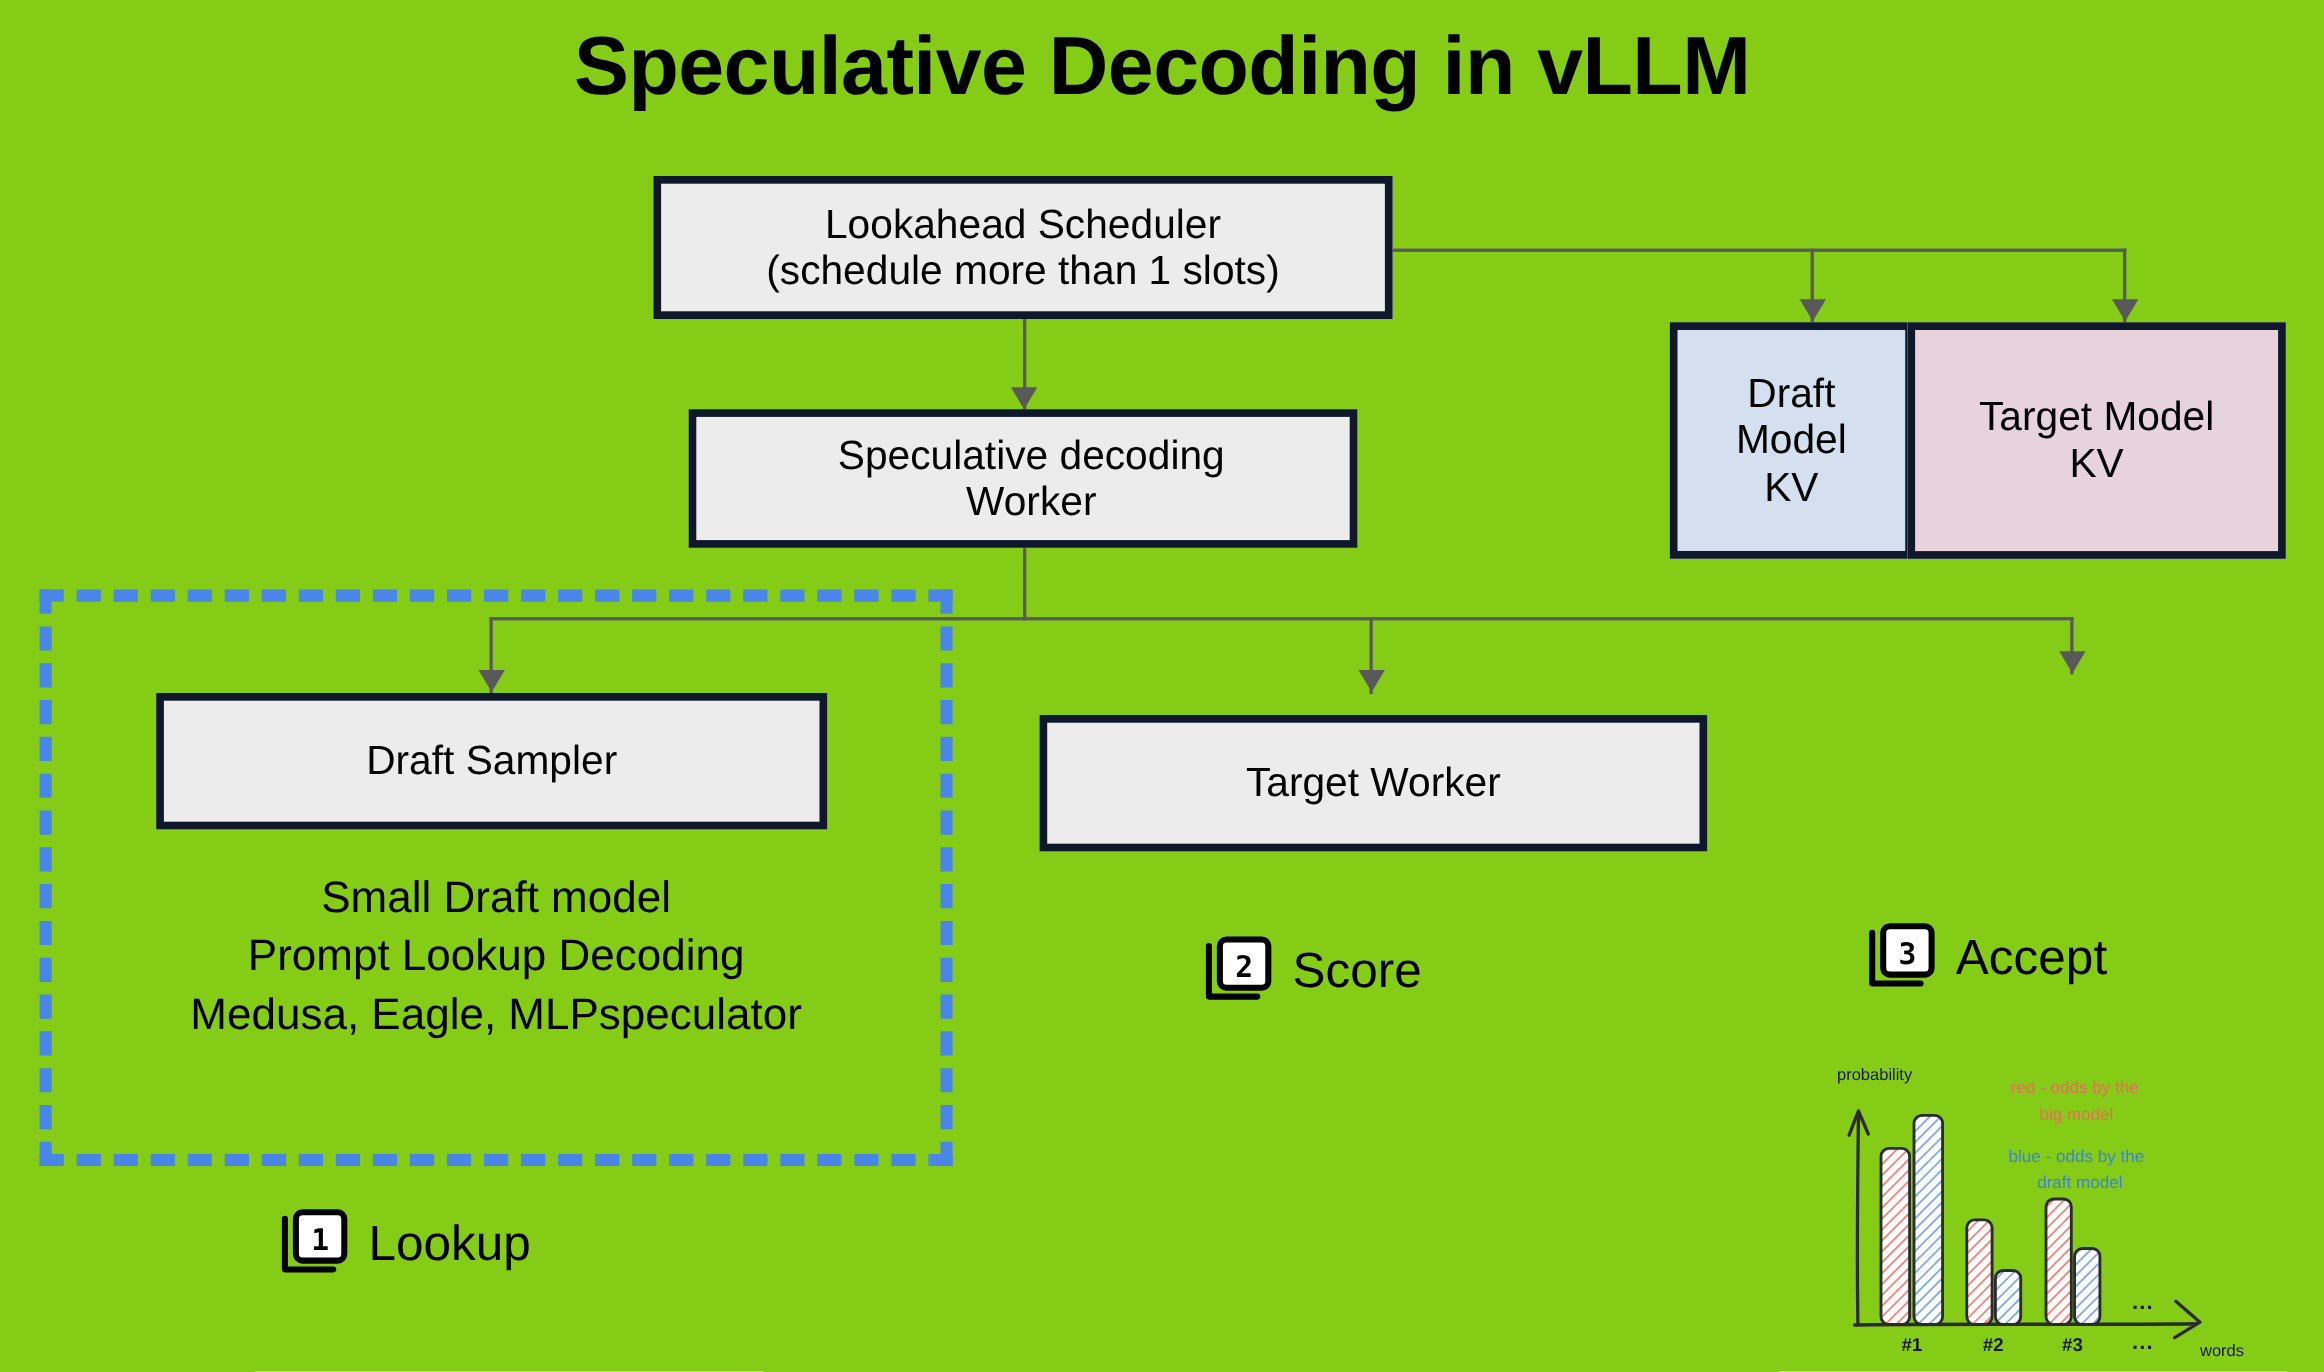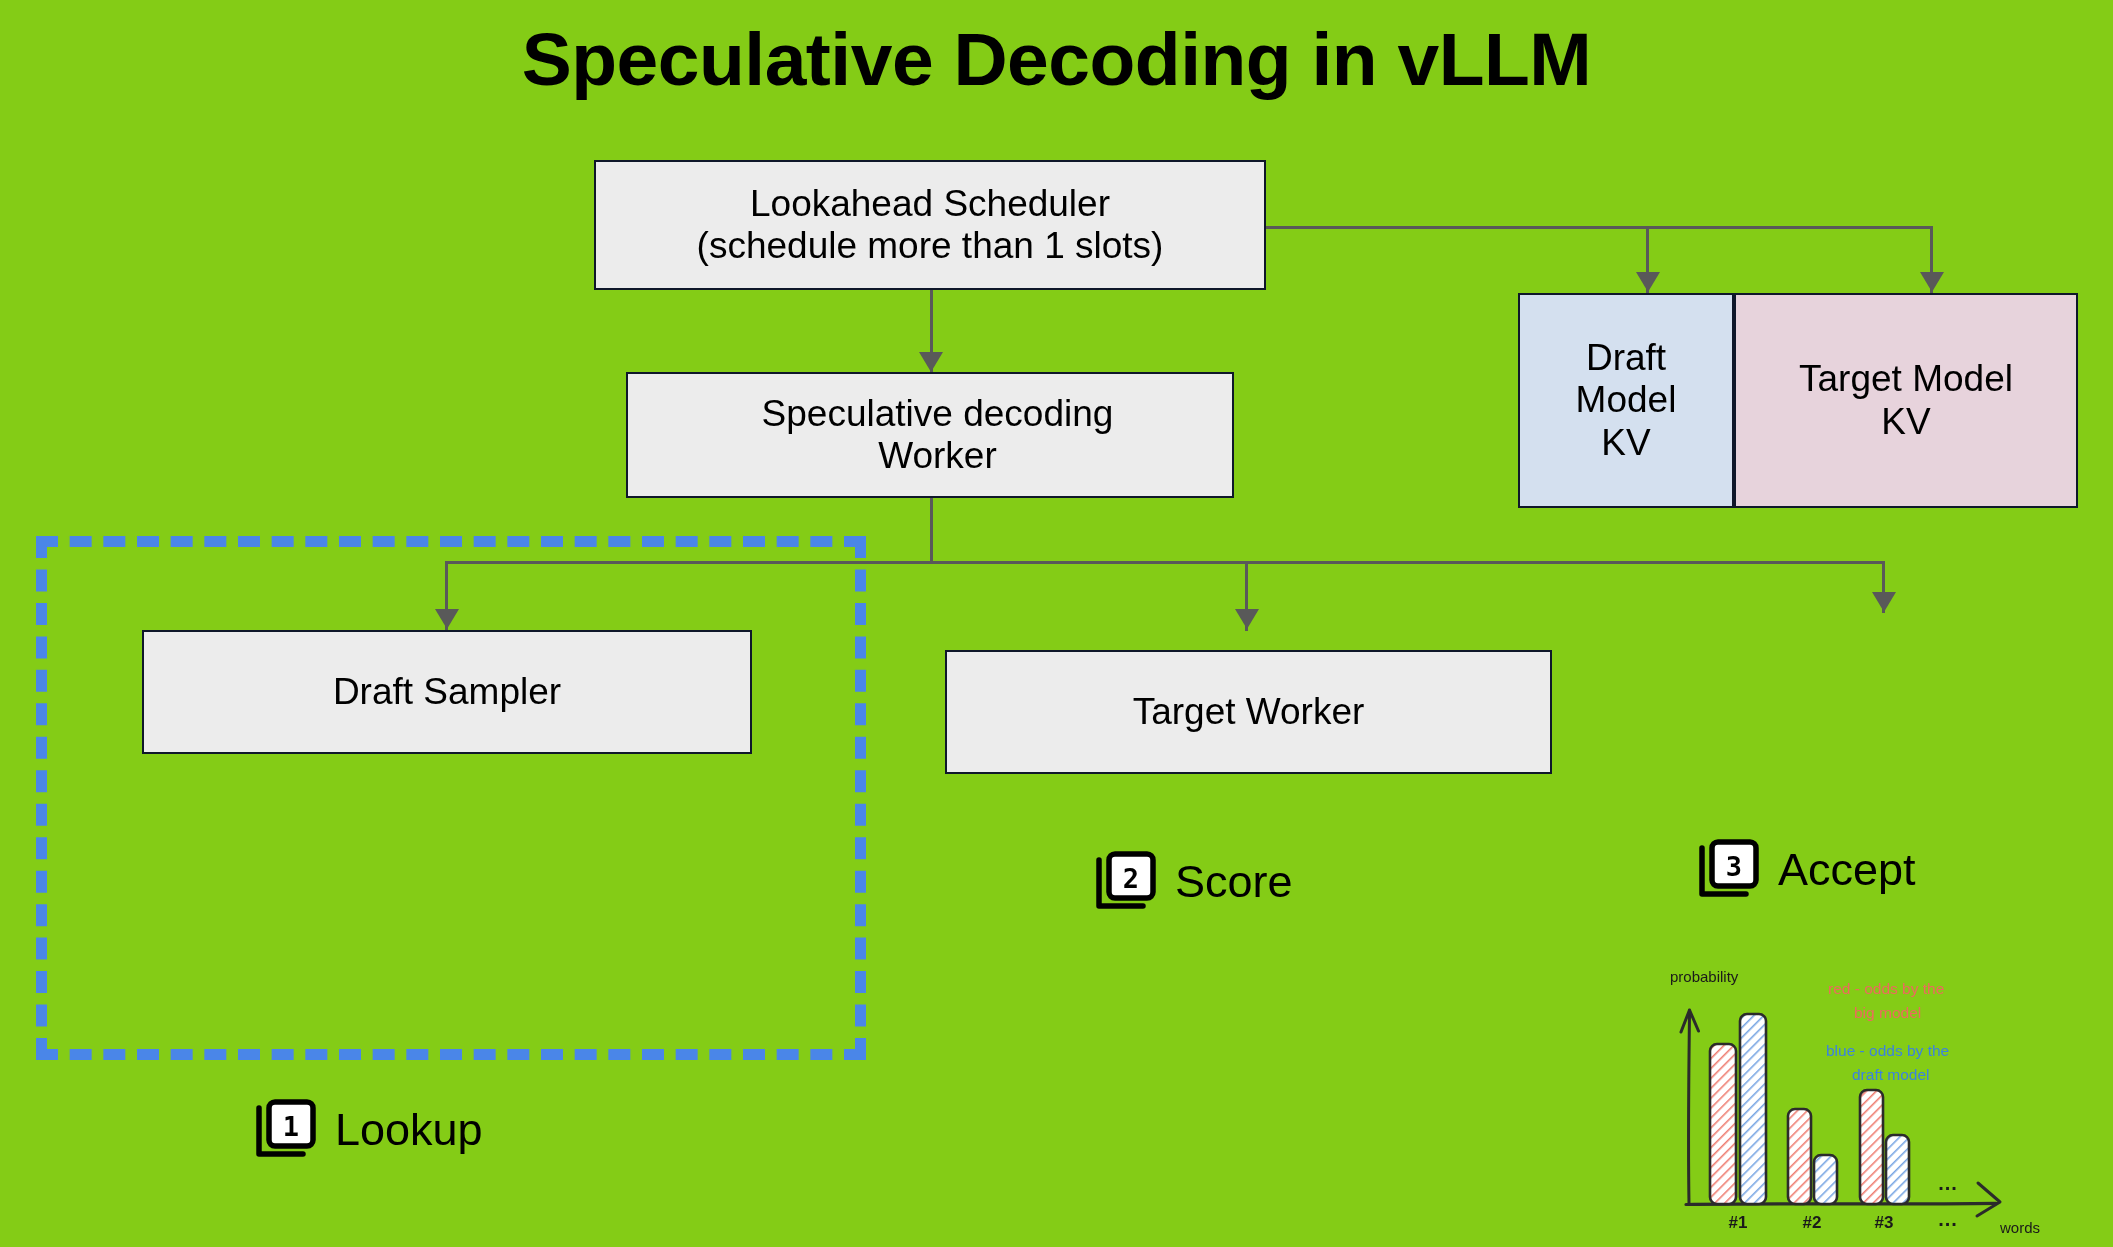--- a/index.html
+++ b/index.html
@@ -27,21 +27,21 @@
     letter-spacing:-0.5px;
     color:#000000;
     white-space:nowrap;
   }
 
   
   .node{
     position:absolute;
     box-sizing:border-box;
     background:#ececec;
-    border:2px solid #0f172a;
+    border:7px solid #0f172a;
     display:flex;
     align-items:center;
     justify-content:center;
     text-align:center;
     color:#000000;
     font-size:37px;
     line-height:1.14;
     padding:4px 10px;
     white-space:pre-line;
   }
@@ -147,20 +147,23 @@
 KV</div>
 
   <div class="node kv-target" style="left:1734px; top:293px; width:344px; height:215px;">Target Model
 KV</div>
 
   <div class="node" style="left:142px; top:630px; width:610px; height:124px;">Draft Sampler</div>
 
   <div class="node" style="left:945px; top:650px; width:607px; height:124px;">Target Worker</div>
 
 
+  <div id="draft-details" style="left:36px; top:790px; width:830px;">Small Draft model
+Prompt Lookup Decoding
+Medusa, Eagle, MLPspeculator</div>
 
   <div class="step" style="left:255px; top:1098px;">
     <span class="badge">
       <svg viewBox="0 0 62 62" xmlns="http://www.w3.org/2000/svg">
         <path d="M4 10 L4 56 L48 56" fill="none" stroke="#000" stroke-width="5.5" stroke-linecap="round" stroke-linejoin="round"></path>
         <rect x="14" y="4" width="44" height="44" rx="6" ry="6" fill="#fff" stroke="#000" stroke-width="5.5"></rect>
         <text x="36" y="38" text-anchor="middle" font-family="'DejaVu Sans Mono','Liberation Mono',monospace" font-size="27" font-weight="700" fill="#000">1</text>
       </svg>
     </span>
     <span class="step-label">Lookup</span>

